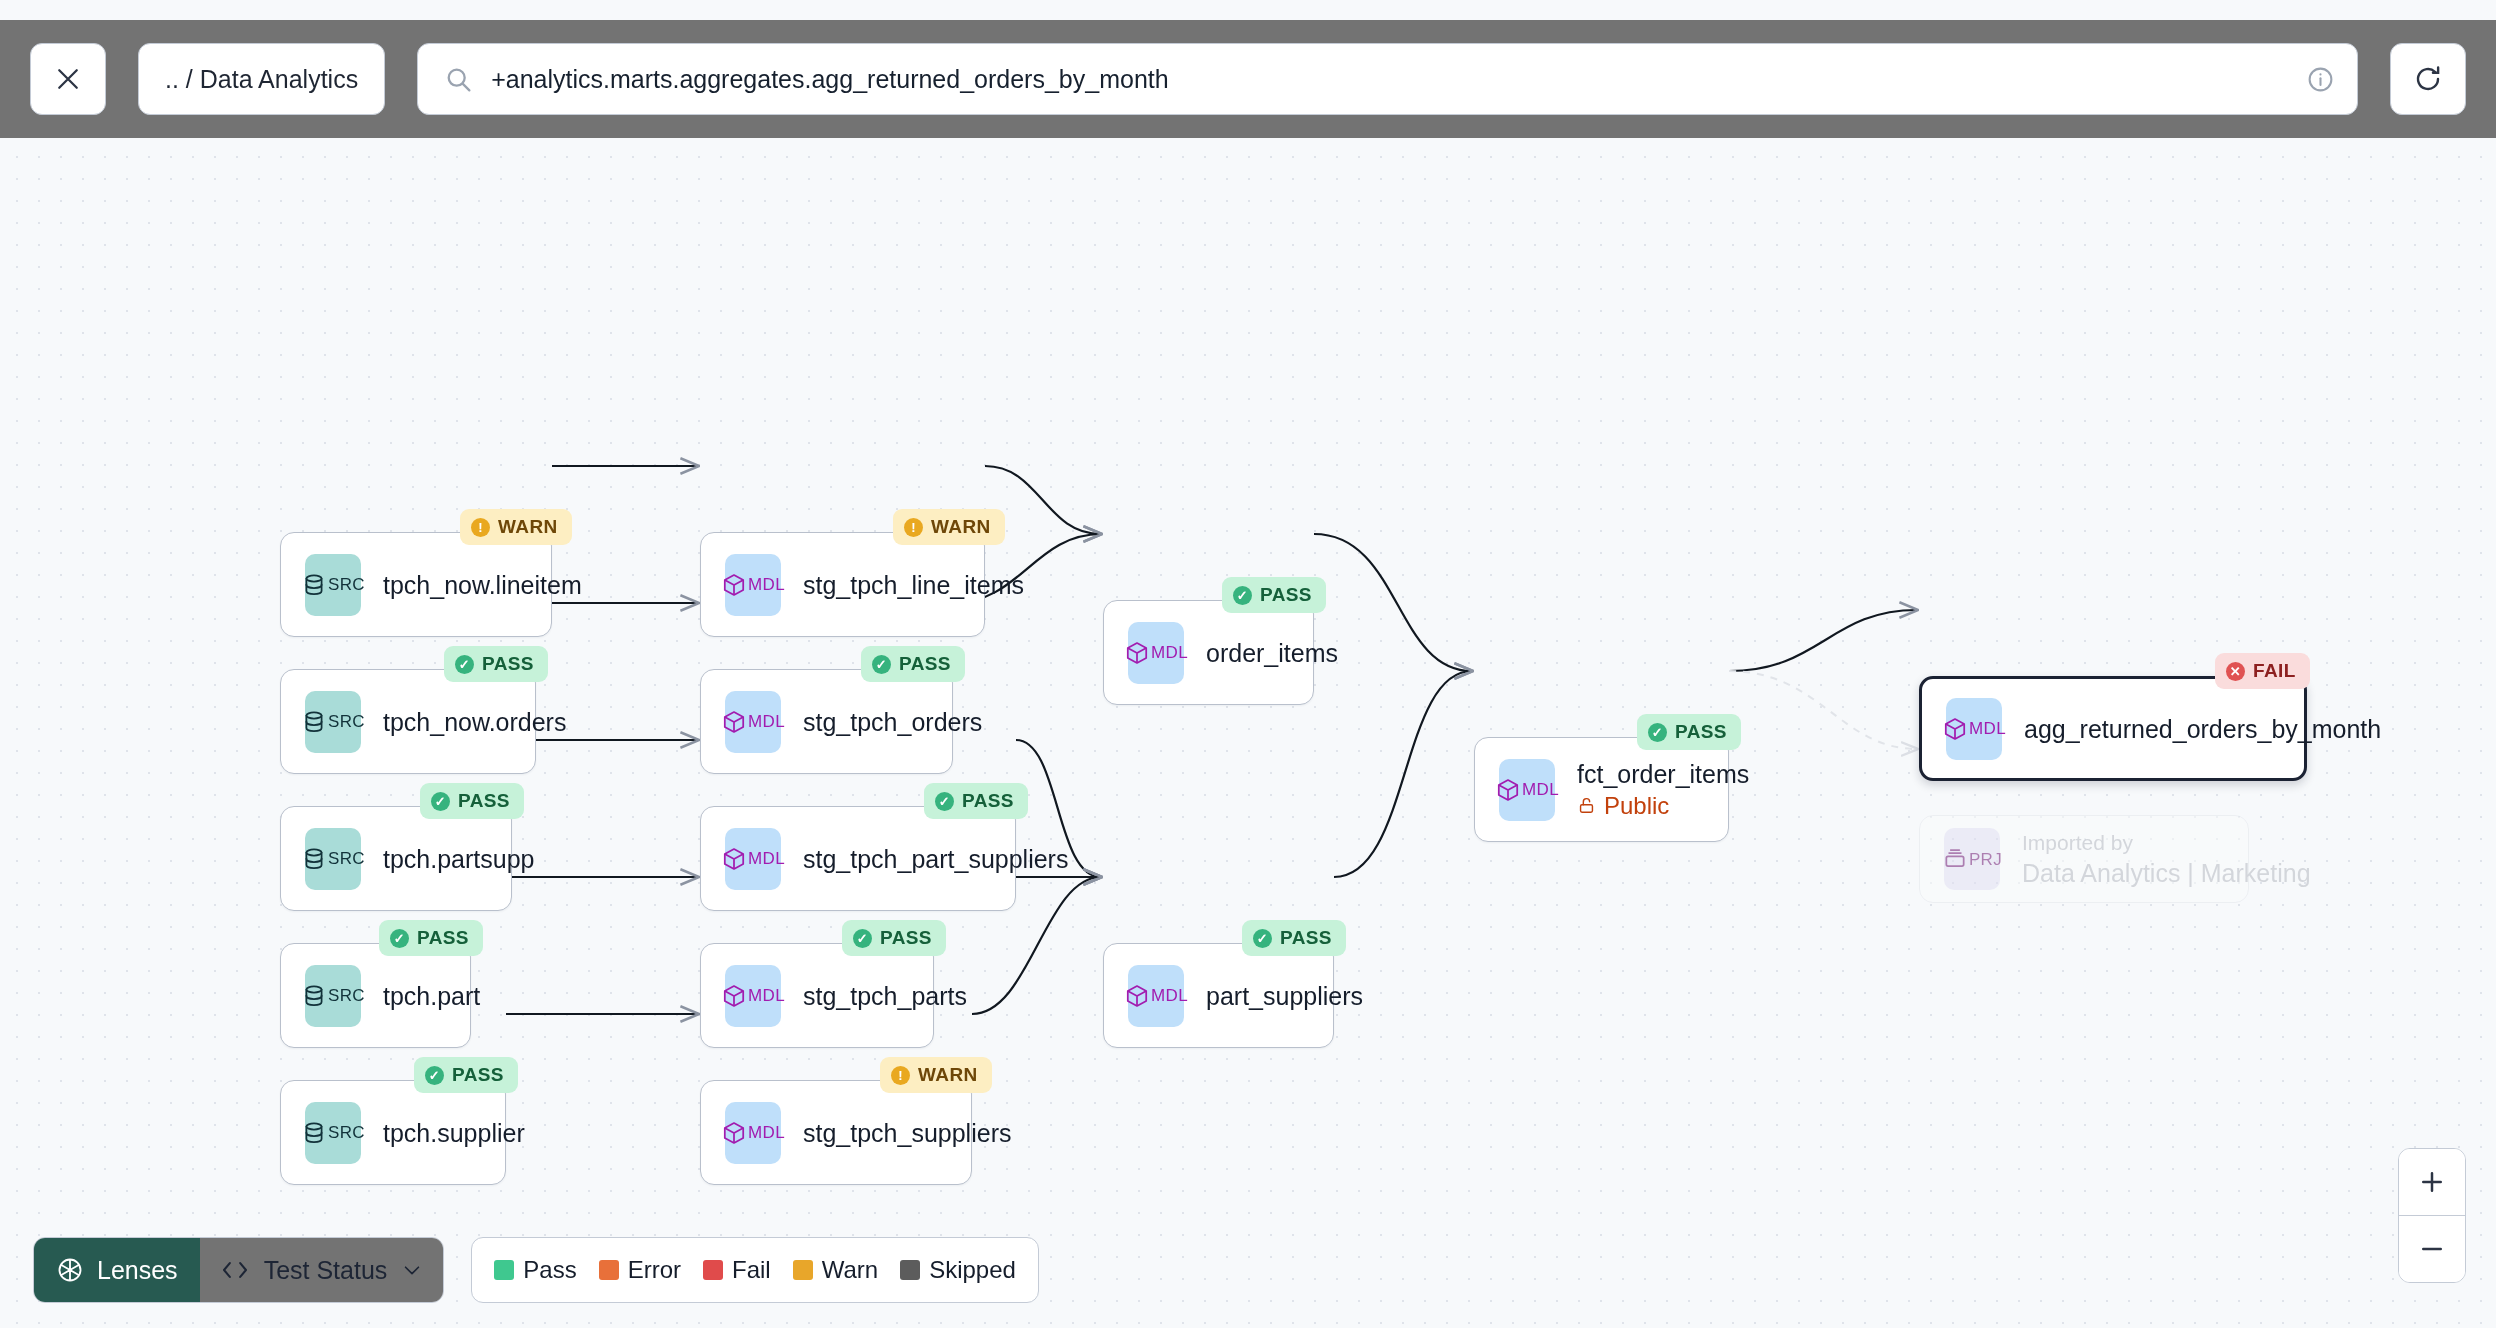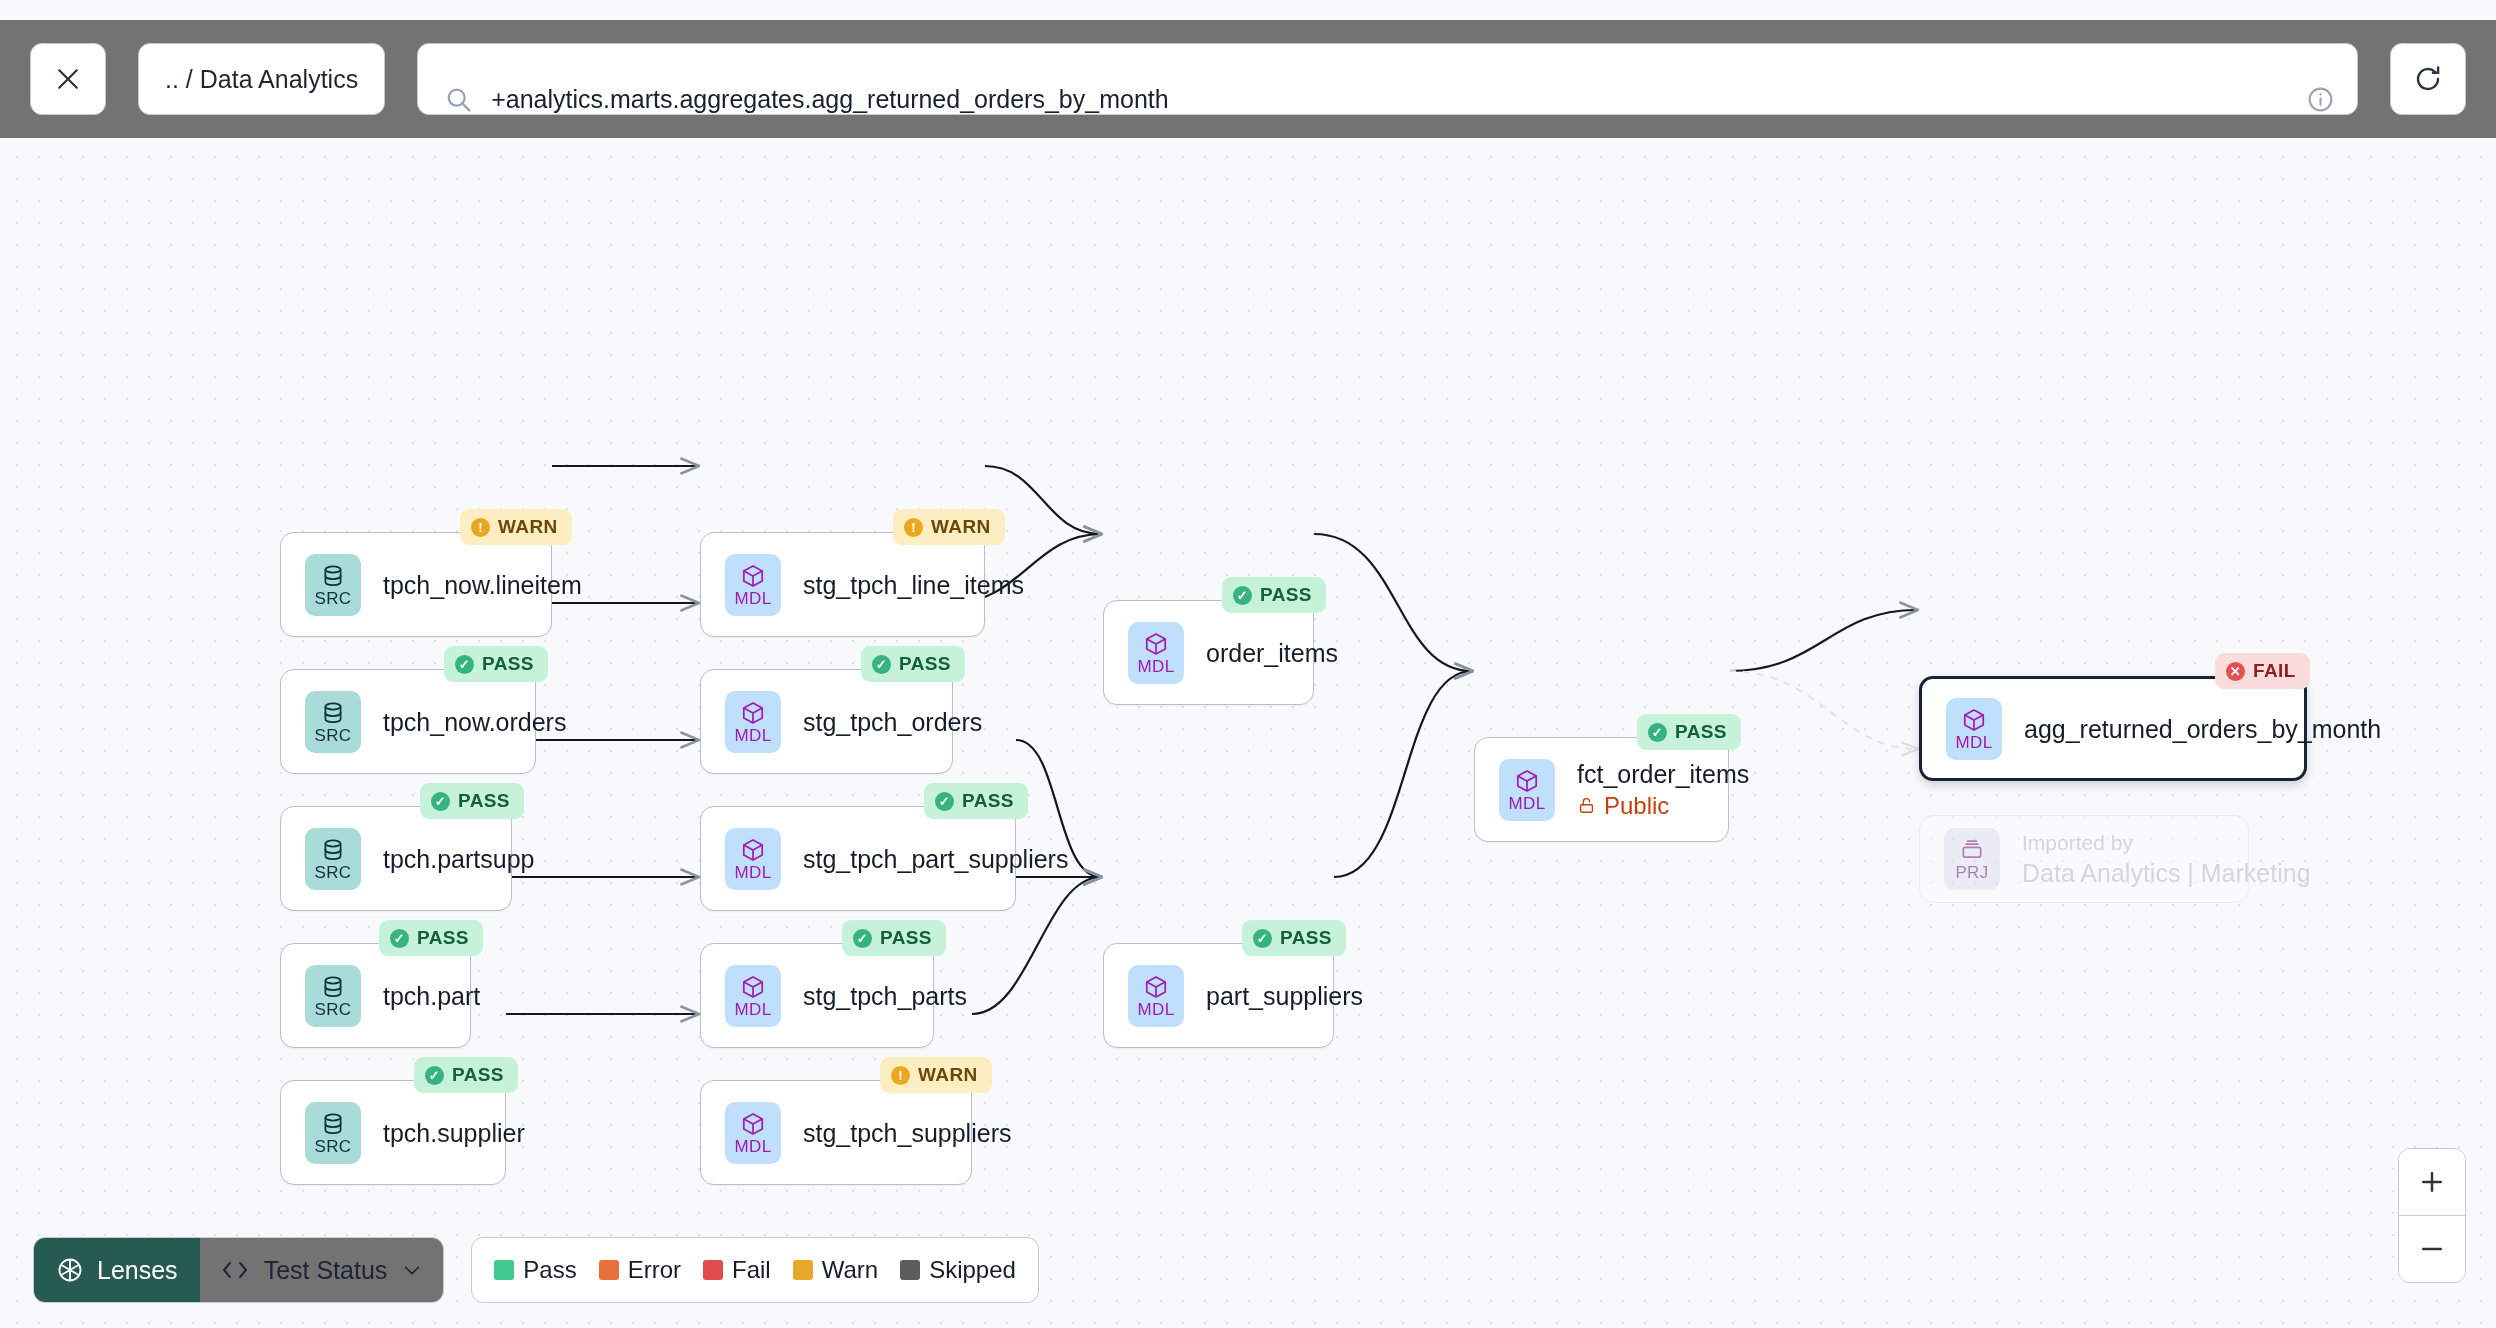--- a/index.html
+++ b/index.html
@@ -41,21 +41,21 @@
     padding: 0 26px;
     font-size: 25px; color: #1f2633;
     cursor: pointer; white-space: nowrap;
     flex: 0 0 auto;
   }
   .searchbar {
     height: 72px; flex: 1 1 auto;
     background: #ffffff;
     border: 1.5px solid #c4cbd6;
     border-radius: 12px;
-    display: flex; align-items: flex-end;
+    display: flex; align-items: center;
     padding: 0 22px 0 26px; gap: 18px;
     min-width: 0;
   }
   .search-text {
     flex: 1 1 auto; font-size: 25px; color: #16202e;
     white-space: nowrap; overflow: hidden; text-overflow: ellipsis;
   }
   .icon-muted { color: #9aa3b0; display:flex; align-items:center; }
   .icon-dark  { color: #2c3444; display:flex; align-items:center; }
 
@@ -87,21 +87,21 @@
     box-shadow: 0 4px 10px rgba(20,30,50,.18);
   }
   .node.ghost {
     border: 1.5px solid #e4e7ec;
     background: #fafbfc;
     box-shadow: none;
     opacity: .55;
   }
   .badge-type {
     width: 56px; height: 62px; border-radius: 10px;
-    display: flex; flex-direction: column; align-items: center; justify-content: center;
+    display: flex; flex-direction: row; align-items: center; justify-content: center;
     gap: 1px; flex: 0 0 auto;
   }
   .badge-type .bt-label { font-size: 17px; letter-spacing: .3px; line-height: 1; }
   .badge-type.src { background: #a9dcd8; color: #12323a; }
   .badge-type.mdl { background: #bfdffa; color: #a21caf; }
   .badge-type.prj { background: #e2e1f3; color: #701a75; }
   .node-text { display: flex; flex-direction: column; justify-content: center; gap: 5px; min-width:0; }
   .node-title { font-size: 25px; color: #151d2b; white-space: nowrap; line-height: 1.12; }
   .node.ghost .node-title { color: #b6bac2; }
   .node-sub { font-size: 24px; color: #c2410c; display: flex; align-items: center; gap: 8px; white-space: nowrap; line-height:1.1;}

